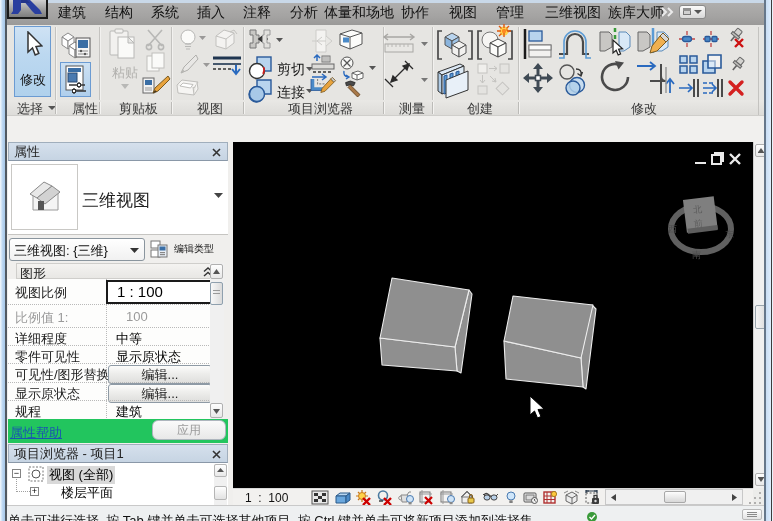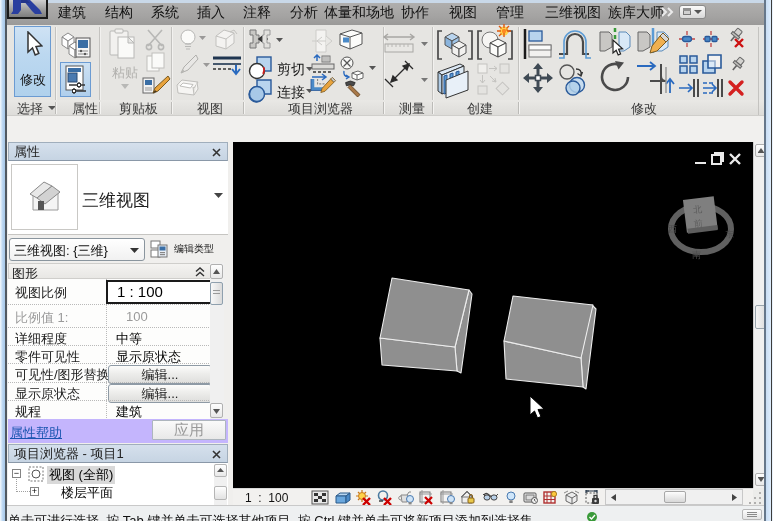--- a/index.html
+++ b/index.html
@@ -408,21 +408,21 @@
       <rect x="1" y="2" width="9" height="7" fill="#fff" stroke="#777"></rect>
       <rect x="1" y="11" width="9" height="7" fill="#fff" stroke="#777"></rect>
       <rect x="8" y="6" width="9" height="12" fill="#e8eef5" stroke="#777"></rect>
       <rect x="9.5" y="7.5" width="6" height="4" fill="#3a6ea5"></rect>
       <rect x="10" y="13" width="5" height="1.2" fill="#888"></rect>
       <rect x="10" y="15" width="5" height="1.2" fill="#888"></rect>
     </svg>
     <div class="abs" style="left:166px;top:7px;font-size:10px;color:#222">编辑类型</div>
   </div>
 
-  <div class="abs" style="left:0;top:121px;width:203px;height:16px;background:linear-gradient(#f4f3f1,#e8e7e4);border:1px solid #cfcecb">
+  <div class="abs" style="left:8px;top:121px;width:203px;height:16px;background:linear-gradient(#f4f3f1,#e8e7e4);border:1px solid #cfcecb">
     <div class="abs" style="left:3px;top:1px;font-size:13px;color:#222">图形</div>
     <svg class="abs" style="left:186px;top:3px" width="10" height="10" viewBox="0 0 10 10">
         <path d="M1 4.5 L5 1 L9 4.5 M1 9 L5 5.5 L9 9" stroke="#333" stroke-width="1.4" fill="none"></path>
       </svg>
   </div>
 
   <div class="abs" style="left:0;top:137px;width:202px;height:140px;background:#fdfdfc">
     <div class="dotcol" style="left:98px"></div>
 
     <div class="rowlabel" style="top:5px;left:7px">视图比例</div>
@@ -458,23 +458,23 @@
   <div class="abs" style="left:202px;top:121px;width:14px;height:156px;background:#f0f0f0">
     <div class="abs" style="left:0px;top:1px;width:13px;height:15px;background:linear-gradient(#fefefe,#e8e8e8);border:1px solid #b0b0b0;border-radius:2px"></div>
     <div class="abs" style="left:3px;top:6px;width:7px;height:5px;background:#555;clip-path:polygon(50% 0,0 100%,100% 100%)"></div>
     <div class="abs" style="left:0px;top:19px;width:13px;height:23px;background:linear-gradient(to right,#f8f8f8,#dadada);border:1px solid #8fa0ae;border-radius:2px">
       <div style="margin:7px 2px 0;border-top:1px solid #999;border-bottom:1px solid #999;height:4px"></div>
     </div>
     <div class="abs" style="left:0px;top:140px;width:13px;height:15px;background:linear-gradient(#fefefe,#e8e8e8);border:1px solid #b0b0b0;border-radius:2px"></div>
     <div class="abs" style="left:3px;top:146px;width:7px;height:5px;background:#555;clip-path:polygon(50% 100%,0 0,100% 0)"></div>
   </div>
 
-  <div class="abs" style="left:0;top:277px;width:220px;height:24px;background:#c4b5fd">
+  <div class="abs" style="left:0;top:277px;width:220px;height:24px;background:#22c55e">
     <div class="abs" style="left:2px;top:5px;font-size:13px;color:#1a55b0;text-decoration:underline">属性帮助</div>
-    <div class="abs" style="left:144px;top:1px;width:74px;height:20px;border:1px solid #adb5bd;border-radius:1px;background:linear-gradient(#fafafa,#e8e8e8);color:#9a9a9a;font-size:15px;text-align:center;line-height:18px">应用</div>
+    <div class="abs" style="left:144px;top:1px;width:74px;height:20px;border:1px solid #adb5bd;border-radius:6px;background:linear-gradient(#fafafa,#e8e8e8);color:#9a9a9a;font-size:12px;text-align:center;line-height:18px">应用</div>
   </div>
 </div>
 
 <div class="abs" id="browser" style="left:8px;top:444px;width:220px;height:61px;background:#fff">
   <div class="titlebar">项目浏览器 - 项目1<span class="xbtn">
         <svg width="9" height="9" viewBox="0 0 9 9" style="display:block;margin:1.5px auto">
           <path d="M1 1 L8 8 M8 1 L1 8" stroke="#333" stroke-width="1.6"></path>
         </svg>
       </span></div>
   <div class="abs" style="left:0;top:19px;right:0;bottom:0;background:#fff">

